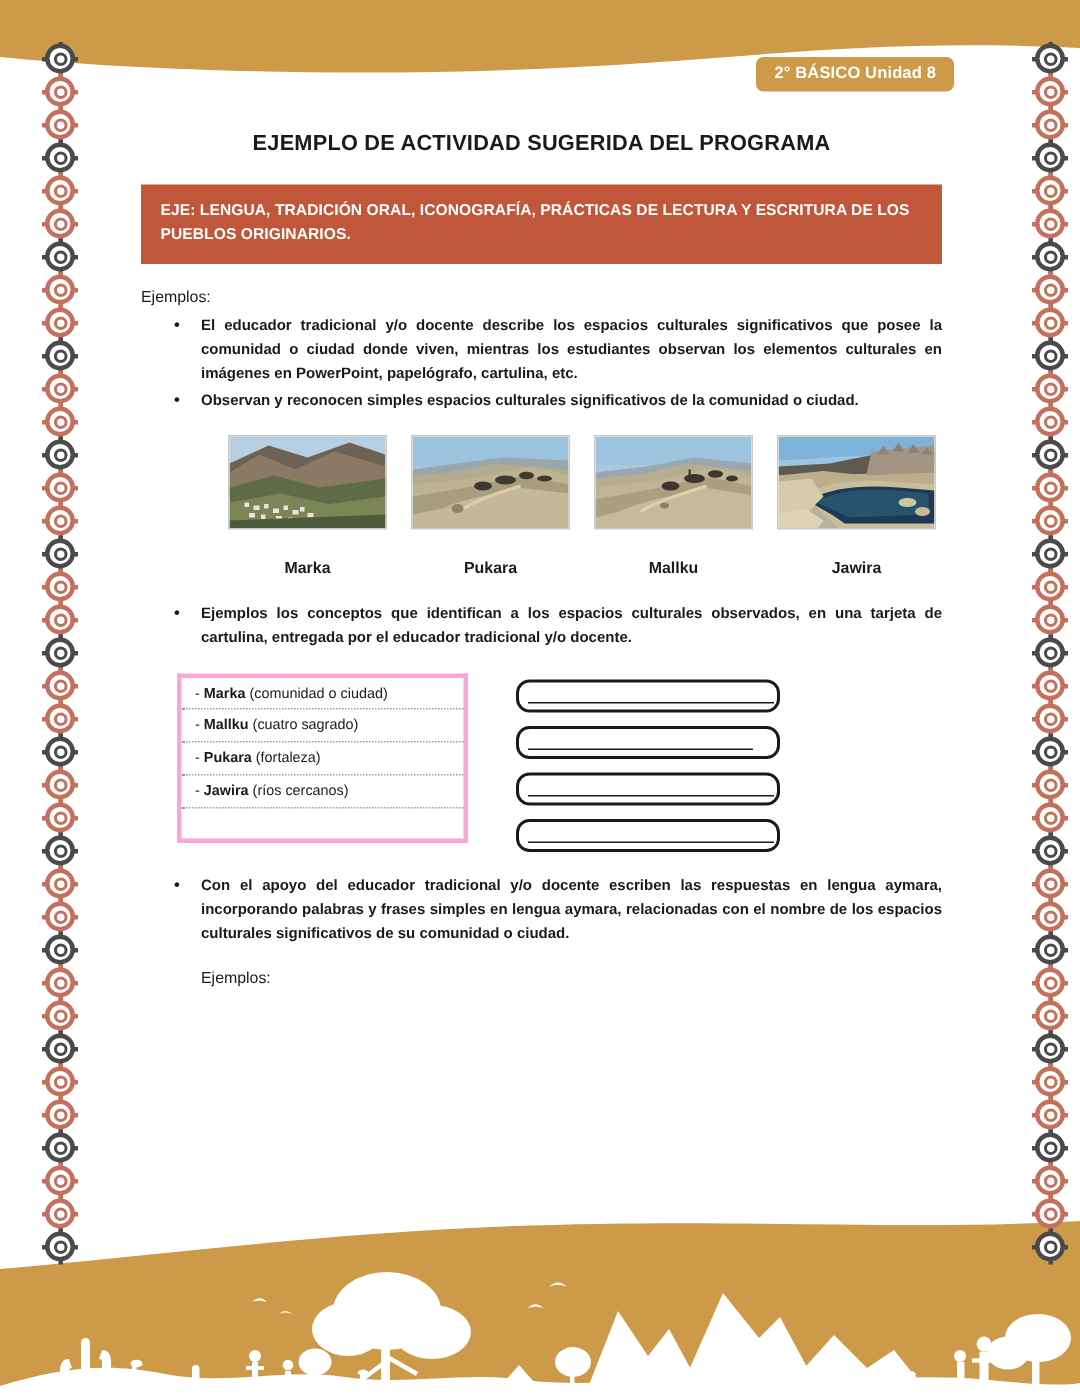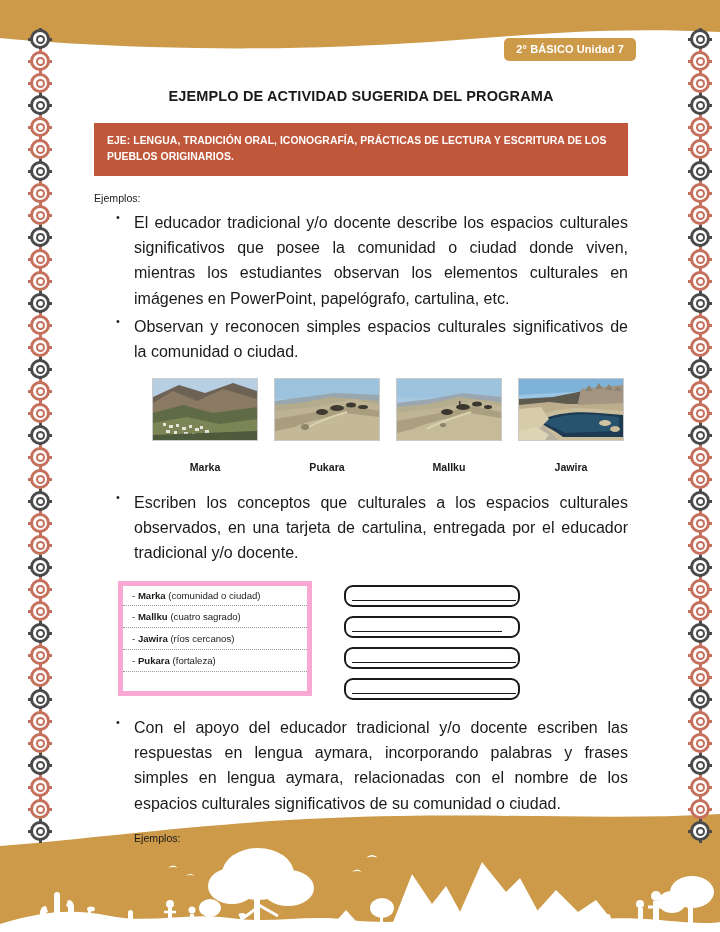--- a/index.html
+++ b/index.html
@@ -162,25 +162,26 @@
     color: #1a1a1a;
   }
 
   ul.bullets {
     list-style: none;
     margin-top: 6px;
   }
   ul.bullets li {
     position: relative;
     padding-left: 40px;
-    font-size: 16px;
+    font-size: 10px;
     line-height: 1.57;
     color: #1a1a1a;
     text-align: justify;
     margin-bottom: 3px;
+    font-weight: bold;
   }
   ul.bullets li::before {
     content: "\2022";
     position: absolute;
     left: 22px;
     top: -1px;
     font-size: 11px;
     color: #1a1a1a;
   }
 
@@ -213,21 +214,21 @@
   .exercise-area {
     margin-top: 16px;
     display: flex;
     align-items: flex-start;
     padding-left: 24px;
   }
 
   table.concept-table {
     border-collapse: collapse;
     width: 194px;
-    border: 5px solid #f9a8d4;
+    border: 3px solid #f9a8d4;
     table-layout: fixed;
   }
   table.concept-table td {
     height: 22px;
     padding: 3px 6px 3px 9px;
     font-size: 9.6px;
     color: #1a1a1a;
     border-bottom: 1px dotted #9a9a9a;
     vertical-align: middle;
     white-space: nowrap;
@@ -266,21 +267,21 @@
 </style>
 </head>
 <body>
 
 <div class="top-band">
   <svg width="720" height="60" viewBox="0 0 720 60" preserveAspectRatio="none">
     <path d="M0,0 L720,0 L720,32 C600,26 520,36 430,42 C340,48 250,50 150,47 C90,45 40,42 0,38 Z" fill="#cc9a48"></path>
   </svg>
 </div>
 
-<div class="unit-badge">2° BÁSICO Unidad 7</div>
+<div class="unit-badge">2° BÁSICO Unidad 8</div>
 
 <div class="side-border left" id="borderLeft">
     <div class="motif">
       <div class="spoke" style="background:#4a4a4a"></div>
       <div class="spoke2" style="background:#4a4a4a"></div>
       <div class="ring-outer" style="background:#4a4a4a"></div>
       <div class="ring-mid"></div>
       <div class="ring-in" style="background:#4a4a4a"></div>
       <div class="dot"></div>
     </div>
@@ -989,38 +990,38 @@
           <ellipse cx="96" cy="50" rx="5" ry="3" fill="#c6ba97"></ellipse>
           <path d="M0,52 L18,48 L30,56 L26,61 L0,61 Z" fill="#ddd4b4"></path>
         </svg>
       </div>
       <div class="photo-label">Jawira</div>
     </div>
 
   </div>
 
   <ul class="bullets" style="margin-top:17px;">
-    <li>Escriben los conceptos que culturales a los espacios culturales observados, en una tarjeta de cartulina, entregada por el educador tradicional y/o docente.</li>
+    <li>Ejemplos los conceptos que identifican a los espacios culturales observados, en una tarjeta de cartulina, entregada por el educador tradicional y/o docente.</li>
   </ul>
 
   <div class="exercise-area">
 
     <table class="concept-table">
       <tbody id="conceptTableBody">
           <tr>
             <td><span>- </span><span class="term">Marka</span><span> (comunidad o ciudad)</span></td>
           </tr>
           <tr>
             <td><span>- </span><span class="term">Mallku</span><span> (cuatro sagrado)</span></td>
           </tr>
           <tr>
-            <td><span>- </span><span class="term">Jawira</span><span> (ríos cercanos)</span></td>
+            <td><span>- </span><span class="term">Pukara</span><span> (fortaleza)</span></td>
           </tr>
           <tr>
-            <td><span>- </span><span class="term">Pukara</span><span> (fortaleza)</span></td>
+            <td><span>- </span><span class="term">Jawira</span><span> (ríos cercanos)</span></td>
           </tr>
           <tr>
             <td>&nbsp;</td>
           </tr>
         </tbody>
     </table>
 
     <div class="answer-boxes" id="answerBoxes">
         <div class="answer-box">
           <div class="writing-line" style="width: 164px;"></div>

